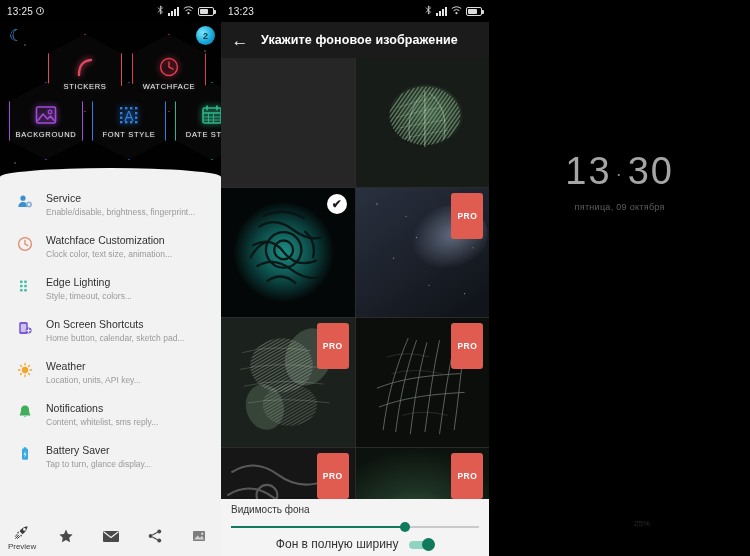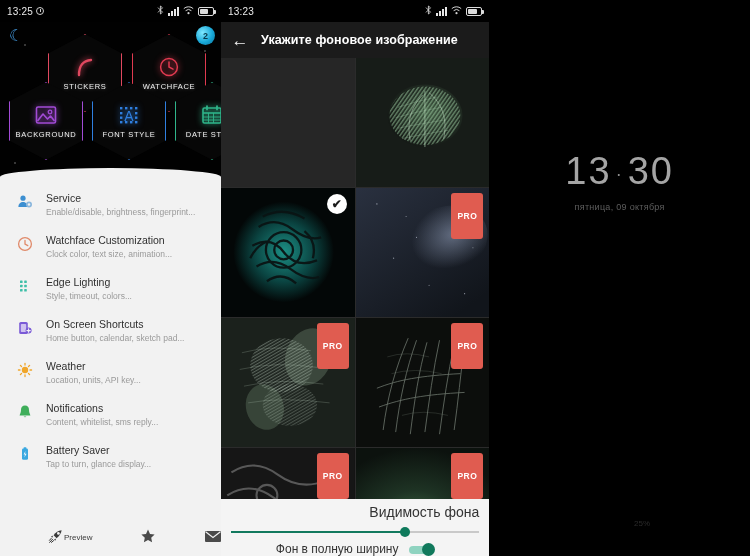--- a/index.html
+++ b/index.html
@@ -101,21 +101,21 @@
     padding-top: 3px;
   }
   .srow .s-txt { padding-left: 8px; }
   .s-title { font-size: 10.5px; color: #2f2f2f; line-height: 14px; }
   .s-sub { font-size: 8.5px; color: #9a9a9a; line-height: 13px; margin-top: 1px; }
 
   .bottombar {
     position: absolute; left: 0; right: 0; bottom: 0; height: 38px;
     background: #f2f2f2; display: flex; align-items: center;
   }
-  .bb-item { flex: 1; display: flex; flex-direction: row; align-items: center; justify-content: center; color: #4a4a4a; padding-left: 48px; }
+  .bb-item { flex: 1; display: flex; flex-direction: column; align-items: center; justify-content: center; color: #4a4a4a; }
   .bb-item .bb-ico { font-size: 15px; line-height: 15px; }
   .bb-item .bb-lbl { font-size: 8px; color: #3b3b3b; margin-top: 0px; }
 
   
   .panel-picker { position: relative; width: 284px; height: 556px; background: #84cc16; overflow: hidden; }
   .picker-status { background: #000; }
   .picker-header {
     height: 36px; background: #1b1b1b; display: flex; align-items: center;
     padding: 0 8px; gap: 10px;
   }
@@ -133,21 +133,21 @@
   .check {
     position: absolute; right: 8px; top: 6px; width: 20px; height: 20px;
     border-radius: 50%; background: #fff; color: #1b1b1b;
     display: flex; align-items: center; justify-content: center;
     font-size: 12px; font-weight: bold;
   }
   .picker-footer {
     position: absolute; left: 0; right: 0; bottom: 0; height: 57px;
     background: #f4f4f4; padding: 5px 10px 0 10px;
   }
-  .f-title { text-align: right; font-size: 14px; color: #333; }
+  .f-title { text-align: left; font-size: 10px; color: #333; }
   .slider { position: relative; height: 14px; margin-top: 5px; }
   .slider .track { position: absolute; left: 0; right: 0; top: 6px; height: 2px; background: #c9c9c9; }
   .slider .fill { position: absolute; left: 0; top: 6px; height: 2px; background: #12795e; width: 70%; }
   .slider .thumb-dot {
     position: absolute; left: 70%; top: 2px; width: 10px; height: 10px;
     margin-left: -5px; border-radius: 50%; background: #0f7a5c;
   }
   .f-toggle-row { display: flex; align-items: center; justify-content: center; gap: 8px; margin-top: 3px; }
   .f-toggle-label { font-size: 12px; color: #333; }
   .switch { position: relative; width: 28px; height: 13px; }

